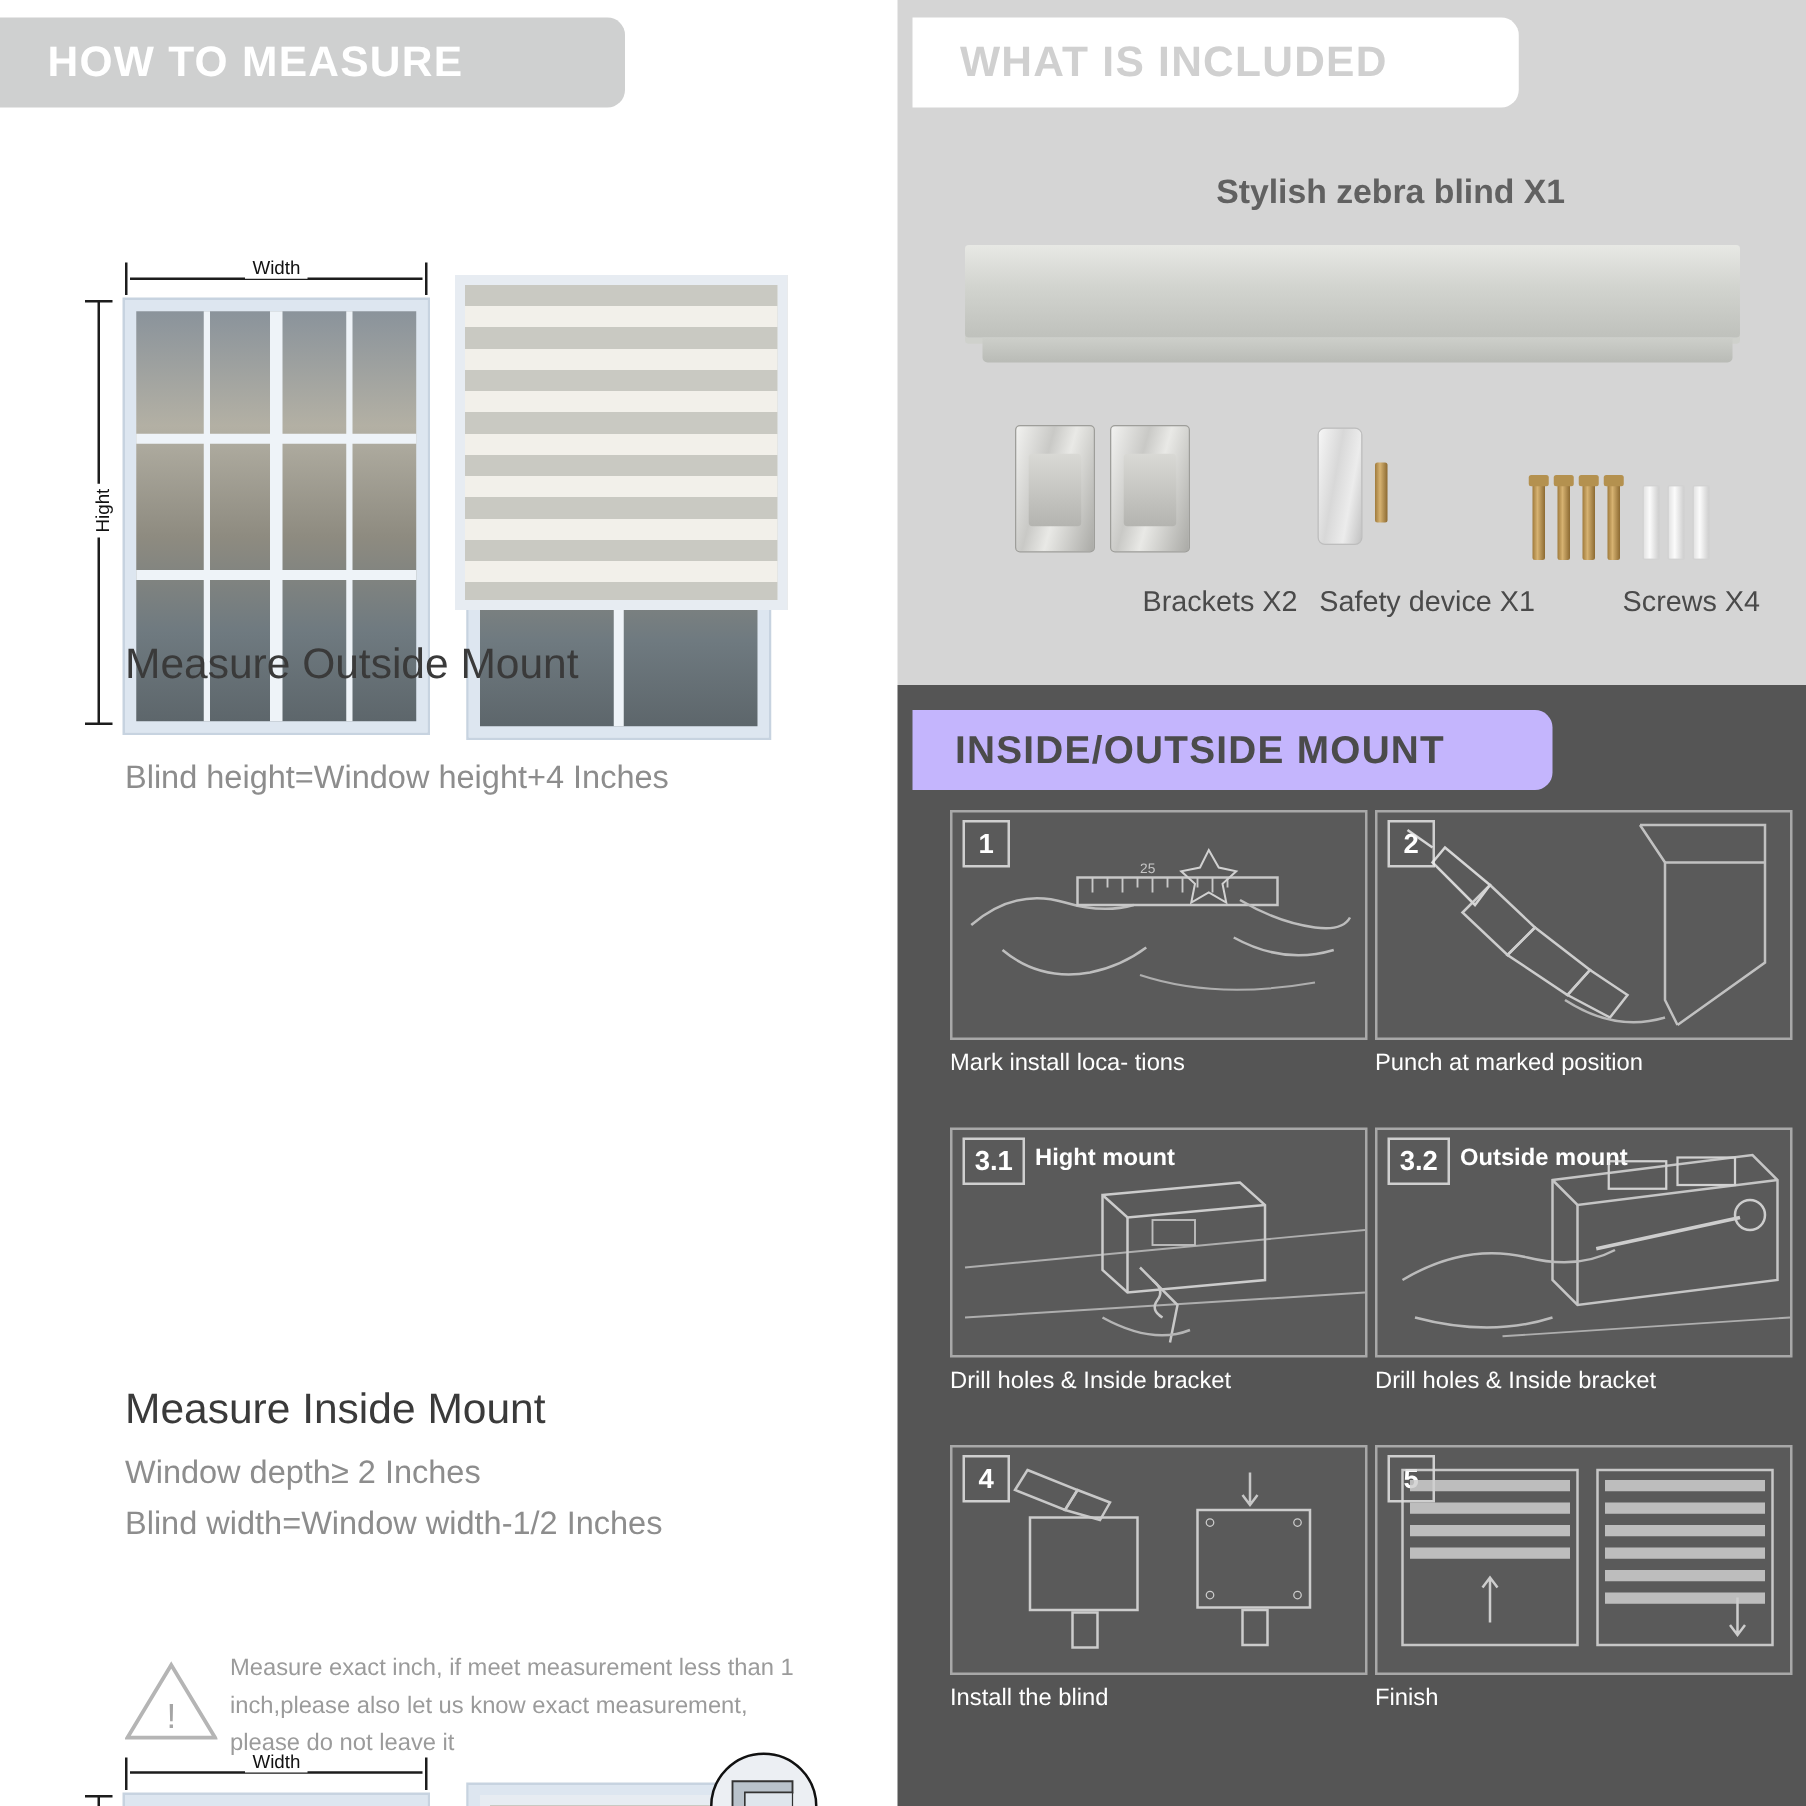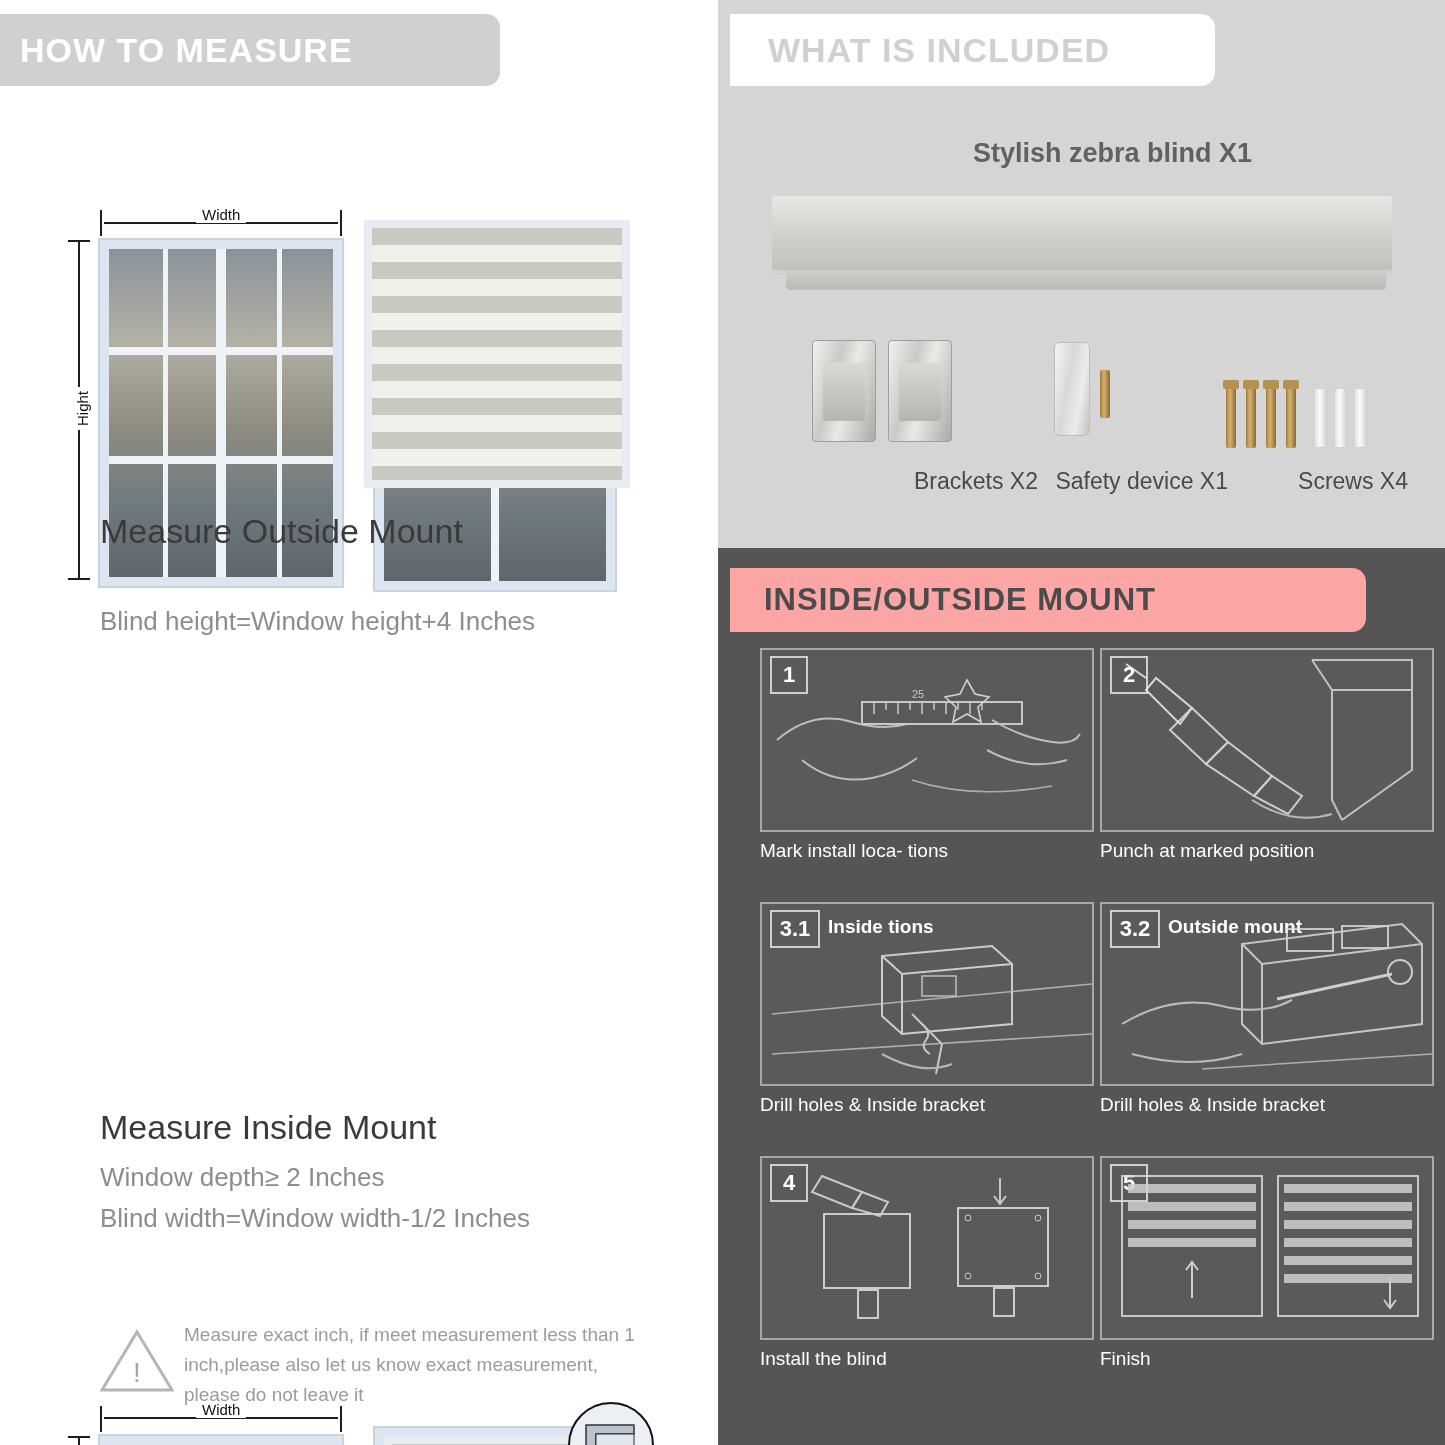--- a/index.html
+++ b/index.html
@@ -3,21 +3,21 @@
 <meta charset="utf-8">
 <style>
   html,body{margin:0;padding:0;background:#ffffff;}
   body{width:1445px;height:1445px;font-family:"Liberation Sans",sans-serif;overflow:hidden;}
   .page{position:relative;width:1445px;height:1445px;}
 
   
   .left{position:absolute;left:0;top:0;width:700px;height:1445px;background:#ffffff;}
   .hdr-bar{position:absolute;display:flex;align-items:center;}
   .hdr-left{left:0;top:14px;width:500px;height:72px;background:#cfd0d0;border-radius:0 14px 14px 0;}
-  .hdr-left span{color:#ffffff;font-size:34px;font-weight:bold;letter-spacing:1px;padding-left:20px;}
+  .hdr-left span{color:#ffffff;font-size:34px;font-weight:bold;letter-spacing:1px;padding-left:38px;}
 
   .win-block{position:absolute;}
 
   
   .window{position:relative;background:#e8eef5;border:9px solid #dde6f0;box-sizing:border-box;
           box-shadow:0 0 0 2px #c7d3e0;}
   .glass{position:absolute;inset:0;background:
       linear-gradient(180deg,#8a939b 0%,#b3b0a4 28%,#8e8b80 55%,#6f7a80 78%,#5d666b 100%);}
   .mull{position:absolute;background:#eef3f8;}
   .panesplit{position:absolute;background:#eef3f8;}
@@ -56,21 +56,21 @@
   .safety{position:absolute;width:34px;height:92px;border-radius:6px;
      background:linear-gradient(100deg,#f6f6f6 0%,#d8d8d8 40%,#ececec 70%,#c2c2c2 100%);border:1px solid #bdbdbd;}
   .screw{position:absolute;width:10px;height:62px;border-radius:2px;
      background:linear-gradient(90deg,#a07b3c,#d6b271 40%,#8c6a32);}
   .screw-head{position:absolute;width:16px;height:9px;border-radius:2px;background:#b4914f;}
   .anchor{position:absolute;width:12px;height:58px;border-radius:2px;
      background:linear-gradient(90deg,#e3e3e3,#fbfbfb 40%,#cfcfcf);border:1px solid #d2d2d2;}
 
   
   .rb{position:absolute;left:718px;top:548px;width:727px;height:897px;background:#555555;}
-  .hdr-rb{position:absolute;left:12px;top:20px;width:636px;height:64px;background:#fca5a5;border-radius:0 14px 14px 0;}
+  .hdr-rb{position:absolute;left:12px;top:20px;width:512px;height:64px;background:#c4b5fd;border-radius:0 14px 14px 0;}
   .hdr-rb span{color:#4b4b4b;font-size:31px;font-weight:bold;letter-spacing:1px;padding-left:34px;}
 
   .step{position:absolute;border:2px solid #a8a8a8;background:#5a5a5a;}
   .step-num{position:absolute;left:8px;top:6px;width:34px;height:34px;border:2px solid #cfcfcf;
             color:#ffffff;font-size:22px;display:flex;align-items:center;justify-content:center;font-weight:bold;}
   .step-num.wide{width:46px;}
   .step-inline{position:absolute;color:#ffffff;font-size:19px;font-weight:bold;}
   .step-cap{position:absolute;color:#ffffff;font-size:19px;}
   .sketch{position:absolute;inset:0;opacity:.85;}
 </style>
@@ -240,21 +240,21 @@
         <path d="M170 126 l30 20 -14 18 -34 -18z" fill="none" stroke="#e2e2e2" stroke-width="2"></path>
         <path d="M90 58 l-36 -30 -10 12 34 34z" fill="none" stroke="#ececec" stroke-width="2"></path>
         <path d="M44 28 l-20 -14" stroke="#ececec" stroke-width="2" fill="none"></path>
         <path d="M150 150 q40 26 80 14" fill="none" stroke="#c9c9c9" stroke-width="2"></path>
       </svg>
     </div>
     <div class="step-cap" style="left:382px;top:292px;">Punch at  marked position</div>
 
     <div class="step" style="left:42px;top:354px;width:330px;height:180px;">
       <div class="step-num wide">3.1</div>
-      <div class="step-inline" style="left:66px;top:12px;">Inside tions</div>
+      <div class="step-inline" style="left:66px;top:12px;">Hight mount</div>
       <svg class="sketch" viewBox="0 0 330 180">
         <path d="M10 110 L330 80" fill="none" stroke="#bdbdbd" stroke-width="1.5"></path>
         <path d="M10 150 L330 130" fill="none" stroke="#bdbdbd" stroke-width="1.5"></path>
         <path d="M120 52 L230 42 L250 60 L250 120 L140 130 L120 112 Z" fill="none" stroke="#e0e0e0" stroke-width="2"></path>
         <path d="M120 52 L140 70 L250 60" fill="none" stroke="#e0e0e0" stroke-width="2"></path>
         <path d="M140 70 L140 130" fill="none" stroke="#e0e0e0" stroke-width="2"></path>
         <rect x="160" y="72" width="34" height="20" fill="none" stroke="#d0d0d0" stroke-width="1.5"></rect>
         <path d="M150 110 l30 30 -6 30" fill="none" stroke="#dcdcdc" stroke-width="2"></path>
         <path d="M160 120 q10 8 4 16 q-6 8 4 14" fill="none" stroke="#dcdcdc" stroke-width="2"></path>
         <path d="M120 150 q40 22 70 10" fill="none" stroke="#c6c6c6" stroke-width="2"></path>

